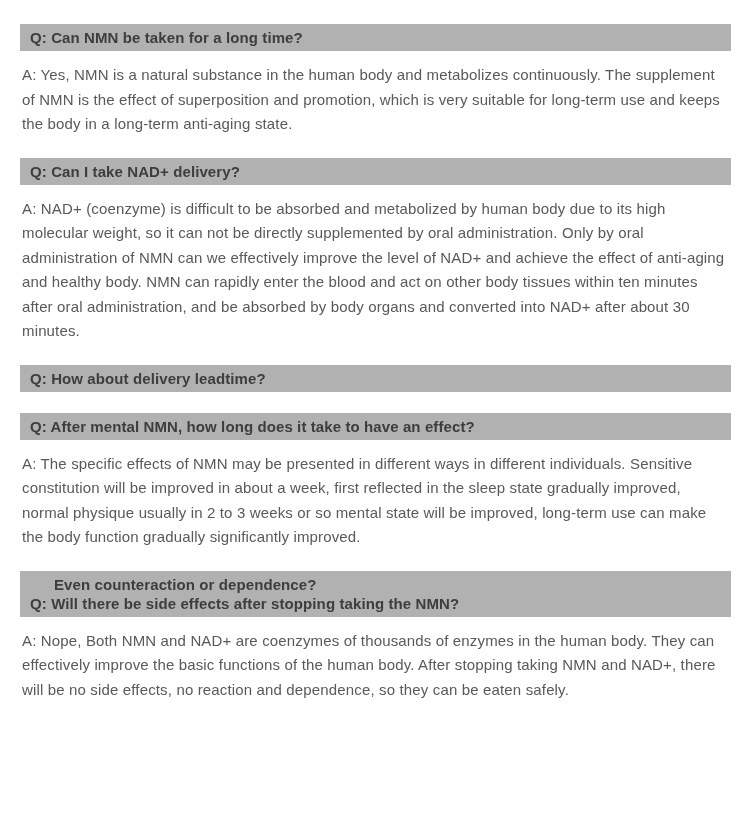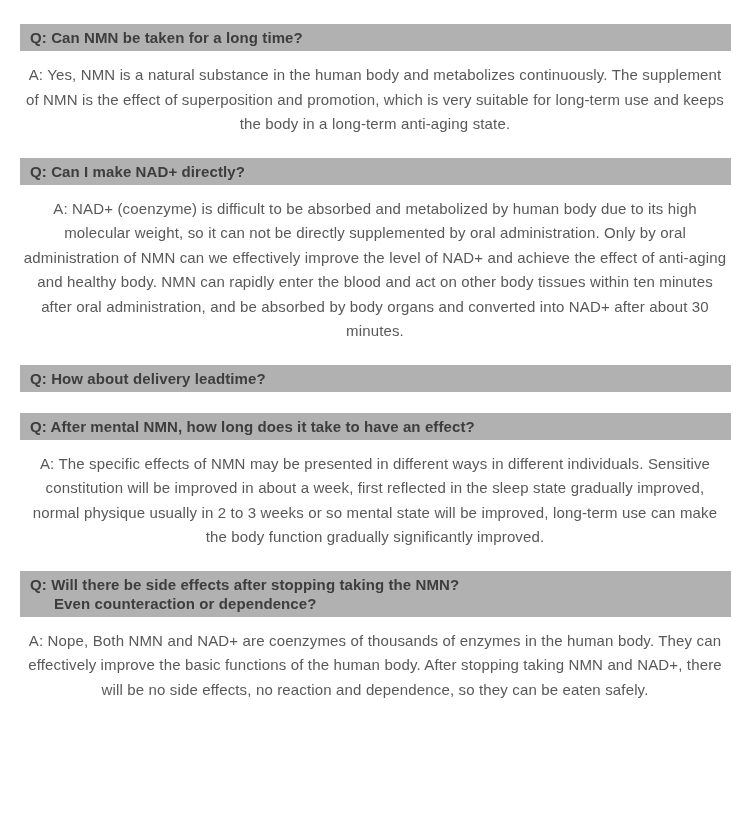--- a/index.html
+++ b/index.html
@@ -33,57 +33,56 @@
   .q-line2 {
     padding-left: 24px;
   }
   .answer {
     margin: 12px 0 0 2px;
     font-size: 15px;
     color: #595959;
     line-height: 24.5px;
     letter-spacing: 0.15px;
     max-width: 706px;
-    text-align: center;
   }
 </style>
 </head>
 <body>
 
 <div class="faq">
 
   <section class="faq-item">
     <div class="q-bar">
       <div class="q-line">Q: Can NMN be taken for a long time?</div>
     </div>
     <p class="answer">A: Yes, NMN is a natural substance in the human body and metabolizes continuously. The supplement of NMN is the effect of superposition and promotion, which is very suitable for long-term use and keeps the body in a long-term anti-aging state.</p>
   </section>
 
   <section class="faq-item">
     <div class="q-bar">
-      <div class="q-line">Q: Can I make NAD+ directly?</div>
+      <div class="q-line">Q: Can I take NAD+ delivery?</div>
     </div>
     <p class="answer">A: NAD+ (coenzyme) is difficult to be absorbed and metabolized by human body due to its high molecular weight, so it can not be directly supplemented by oral administration. Only by oral administration of NMN can we effectively improve the level of NAD+ and achieve the effect of anti-aging and healthy body. NMN can rapidly enter the blood and act on other body tissues within ten minutes after oral administration, and be absorbed by body organs and converted into NAD+ after about 30 minutes.</p>
   </section>
 
 
   <section class="faq-item">
     <div class="q-bar">
       <div class="q-line">Q: How about delivery leadtime?</div>
     </div>
   </section>
 
   <section class="faq-item">
     <div class="q-bar">
       <div class="q-line">Q: After mental NMN, how long does it take to have an effect?</div>
     </div>
     <p class="answer">A: The specific effects of NMN may be presented in different ways in different individuals. Sensitive constitution will be improved in about a week, first reflected in the sleep state gradually improved, normal physique usually in 2 to 3 weeks or so mental state will be improved, long-term use can make the body function gradually significantly improved.</p>
   </section>
 
   <section class="faq-item">
     <div class="q-bar">
+      <div class="q-line q-line2">Even counteraction or dependence?</div>
       <div class="q-line">Q: Will there be side effects after stopping taking the NMN?</div>
-      <div class="q-line q-line2">Even counteraction or dependence?</div>
     </div>
     <p class="answer">A: Nope, Both NMN and NAD+ are coenzymes of thousands of enzymes in the human body. They can effectively improve the basic functions of the human body. After stopping taking NMN and NAD+, there will be no side effects, no reaction and dependence, so they can be eaten safely.</p>
   </section>
 
 </div>
 
 </body></html>

